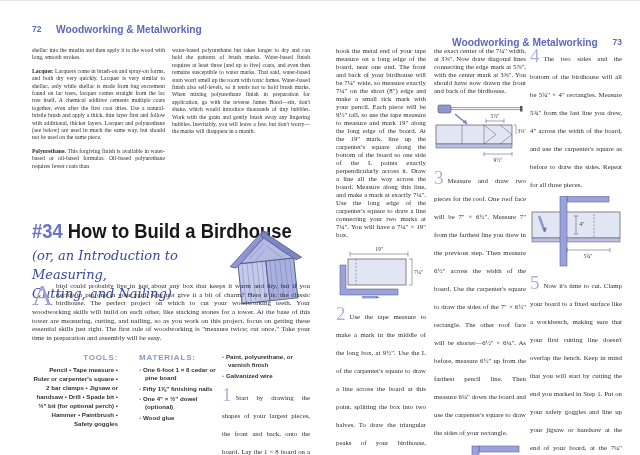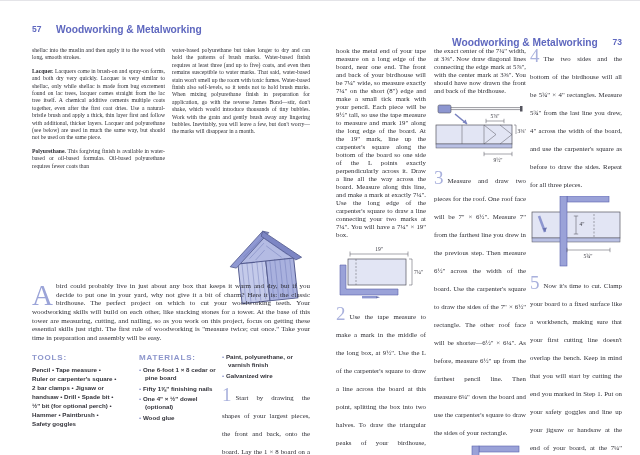--- a/index.html
+++ b/index.html
@@ -39,51 +39,61 @@
   .diagram{display:block;margin:5px auto 3px auto;}
   .dimtext{font-family:"Liberation Serif",serif;font-size:5.5px;fill:#3a3a42;}
   .clamped{overflow:hidden;}
 </style>
 </head>
 <body>
 
 <div class="canvas">
 
   <div class="hdr" style="left:32px;">
-    <span class="pnum">57</span>
+    <span class="pnum">72</span>
     <span class="title" style="margin-left:10px;">Woodworking &amp; Metalworking</span>
   </div>
 
   <div class="col clamped" style="left:32px;top:46px;width:133px;height:172px;">
     <p><span>shellac into the muslin and then apply it to the wood with long, smooth strokes.</span></p>
     <p><span class="blead">Lacquer.</span><span> Lacquers come in brush-on and spray-on forms, and both dry very quickly. Lacquer is very similar to shellac, only while shellac is made from bug excrement found on lac trees, lacquer comes straight from the lac tree itself. A chemical additive cements multiple coats together, even after the first coat dries. Use a natural-bristle brush and apply a thick, thin layer first and follow with additional, thicker layers. Lacquer and polyurethane (see below) are used in much the same way, but should not be used on the same piece.</span></p>
     <p><span class="blead">Polyurethane.</span><span> This forgiving finish is available in water-based or oil-based formulas. Oil-based polyurethane requires fewer coats than</span></p>
   </div>
 
   <div class="col clamped" style="left:172px;top:46px;width:138px;height:172px;">
     <p><span>water-based polyurethane but takes longer to dry and can hold the patterns of brush marks. Water-based finish requires at least three (and up to five) coats, and even then remains susceptible to water marks. That said, water-based stain won't smell up the room with toxic fumes. Water-based finish also self-levels, so it tends not to hold brush marks. When mixing polyurethane finish in preparation for application, go with the reverse James Bond—stir, don't shake, which would introduce thousands of tiny bubbles. Work with the grain and gently brush away any lingering bubbles. Inevitably, you will leave a few, but don't worry—the marks will disappear in a month.</span></p>
   </div>
 
+  <div class="proj-head">
+    <div class="proj-title-line">
+      <span class="proj-num">#34</span>
+      <span class="proj-name">How to Build a Birdhouse</span>
+    </div>
+    <div class="script">
+      <div>(or, an Introduction to Measuring,</div>
+      <div>Cutting, and Nailing)</div>
+    </div>
+  </div>
 
   <svg class="diagram" style="position:absolute;left:220px;top:214px;margin:0;" width="92" height="90" viewBox="0 0 92 90">
     <g transform="rotate(-6 46 48)">
       <polygon points="18,44 46,44 46,86 18,86" fill="#c4caea" stroke="#555c8f" stroke-width="1"></polygon>
       <polygon points="46,44 74,44 74,86 46,86" fill="#a9b1de" stroke="#555c8f" stroke-width="1"></polygon>
       <polygon points="14,46 46,18 78,46" fill="#b4bbe3" stroke="#555c8f" stroke-width="1.2"></polygon>
       <polygon points="10,48 46,16 52,18 16,50" fill="#8f98d2" stroke="#555c8f" stroke-width="0.8"></polygon>
       <polygon points="46,16 82,46 76,48 44,21" fill="#7d86c4" stroke="#555c8f" stroke-width="0.8"></polygon>
       <path d="M22,46 V84 M27,45 V85 M32,46 V84 M37,45 V85 M42,46 V84 M50,46 V84 M55,45 V85 M60,46 V84 M65,45 V85 M70,46 V84 M24,40 46,22 M30,42 46,28 M36,44 46,35 M48,24 68,42 M48,31 62,44" stroke="#5a63a8" stroke-width="0.45" fill="none" opacity="0.75"></path>
     </g>
   </svg>
 
   <div class="intro">
     <span class="dropcap">A</span><span>bird could probably live in just about any box that keeps it warm and dry, but if you decide to put one in your yard, why not give it a bit of charm? Here it is: the classic birdhouse. The perfect project on which to cut your woodworking teeth. Your woodworking skills will build on each other, like stacking stones for a tower. At the base of this tower are measuring, cutting, and nailing, so as you work on this project, focus on getting these essential skills just right. The first rule of woodworking is "measure twice; cut once." Take your time in preparation and assembly will be easy.</span>
   </div>
 
-  <div class="col" style="left:32px;top:352px;width:86px;text-align:left;">
+  <div class="col" style="left:32px;top:352px;width:86px;text-align:right;">
     <div class="list-h">TOOLS:</div>
     <div class="tools-text">Pencil • Tape measure • Ruler or carpenter's square • 2 bar clamps • Jigsaw or handsaw • Drill • Spade bit • ½" bit (for optional perch) • Hammer • Paintbrush • Safety goggles</div>
   </div>
 
   <div class="col" style="left:126px;top:352px;width:88px;text-align:left;margin-left:13px;">
     <div class="list-h">MATERIALS:</div>
     <div class="mi">One 6-foot 1 × 8 cedar or pine board</div>
     <div class="mi">Fifty 1⅝" finishing nails</div>
     <div class="mi">One 4" × ½" dowel (optional)</div>
     <div class="mi">Wood glue</div>

